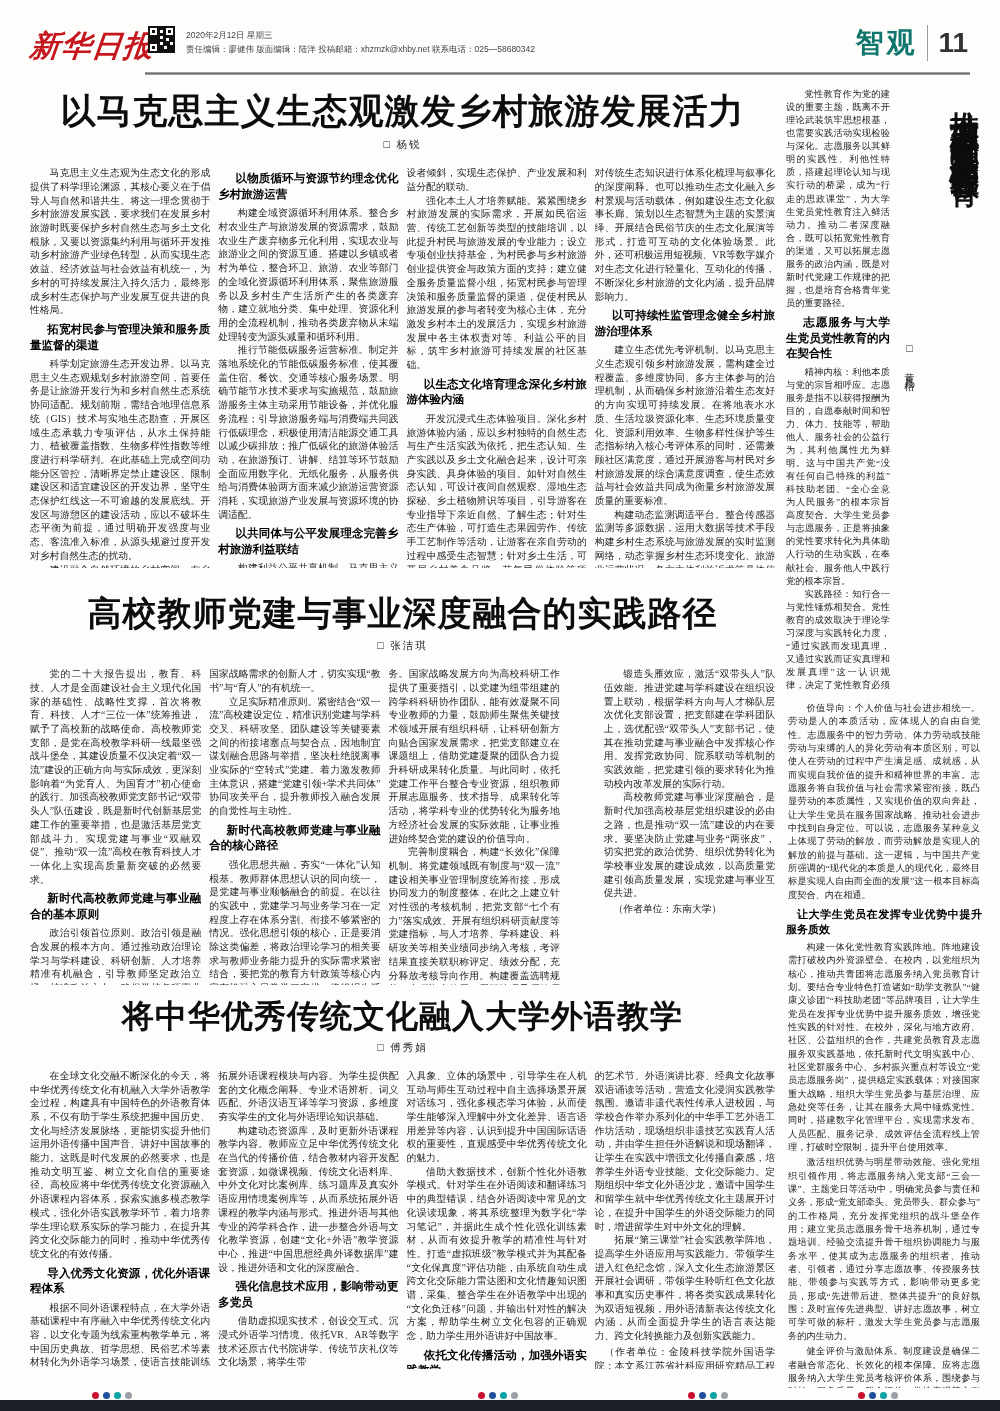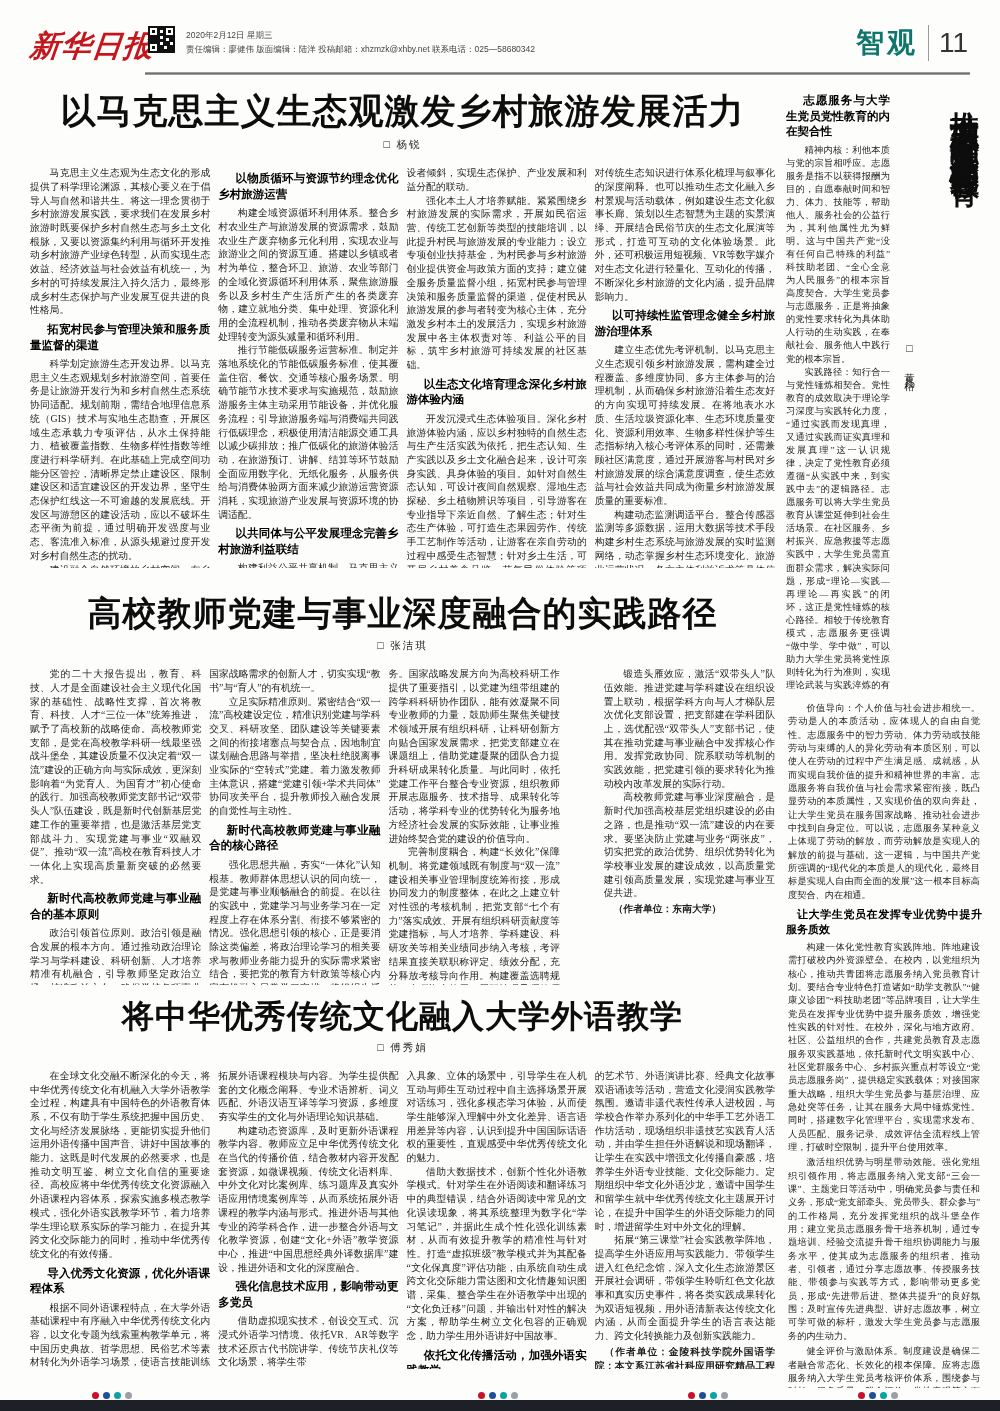--- a/index.html
+++ b/index.html
@@ -8,35 +8,35 @@
   
   .hdr{position:absolute;left:30px;top:24px;right:22px;height:48px;}
   .logo{position:absolute;left:0;top:2px;font-size:30px;font-weight:900;color:#c5161d;
         font-style:italic;letter-spacing:1px;transform:skewX(-6deg);}
   .qr{position:absolute;left:118px;top:2px;width:27px;height:27px;}
   .meta{position:absolute;left:156px;top:4px;font-family:"Liberation Sans","DejaVu Sans",sans-serif;
         font-size:8.5px;color:#444;line-height:1.7;}
   .secbox{position:absolute;right:10px;top:0;display:flex;align-items:center;gap:10px;}
   .secname{font-size:28px;font-weight:900;color:#0f766e;letter-spacing:3px;}
   .secdiv{width:1px;height:36px;background:#9a9a9a;}
-  .secno{font-size:28px;font-weight:400;color:#333;font-family:"Liberation Sans","DejaVu Sans",sans-serif;}
+  .secno{font-size:28px;font-weight:700;color:#333;font-family:"Liberation Sans","DejaVu Sans",sans-serif;}
   .hrule{position:absolute;left:145px;top:72px;width:825px;height:3px;
          background:linear-gradient(#b5b5b5,#6e6e6e,#b5b5b5);}
   
   .art{position:absolute;left:30px;width:745px;}
   .a-title{text-align:center;font-weight:900;color:#0d0d0d;letter-spacing:1px;line-height:1.15;}
   .a-by{text-align:center;font-size:10.5px;color:#222;margin-top:6px;letter-spacing:2px;}
   .cols{display:flex;gap:8px;margin-top:14px;}
   .col{flex:1 1 0;overflow:hidden;text-align:justify;font-size:9.8px;line-height:1.4;color:#232323;}
   .col p{margin:0;}
   .b-p{text-indent:2em;}
   .b-c{text-indent:0;}
   .b-h{font-weight:900;font-size:11.5px;color:#000;margin:5px 0 4px 0 !important;
        text-indent:1.5em;line-height:1.35;}
-  .b-a{font-weight:700;text-indent:1em;margin-top:2px !important;}
+  .b-a{font-weight:400;text-indent:1em;margin-top:2px !important;}
   
   #sidebar{position:absolute;left:786px;top:88px;width:196px;}
   .sb-top{display:flex;height:604px;overflow:hidden;}
   .sb-narrow{width:104px;overflow:hidden;text-align:justify;font-size:9.2px;line-height:1.42;color:#232323;}
   .sb-narrow p{margin:0;}
   .sb-author{width:26px;writing-mode:vertical-rl;font-size:10.5px;letter-spacing:4px;
              padding-top:255px;color:#222;}
   .sb-title{flex:1;writing-mode:vertical-rl;font-size:29px;font-weight:900;color:#0d0d0d;
             letter-spacing:4px;line-height:1.2;text-align:left;}
   .sb-wide{margin-top:8px;height:688px;overflow:hidden;text-align:justify;
@@ -165,20 +165,21 @@
           <p class="b-c">的艺术节、外语演讲比赛、经典文化故事双语诵读等活动，营造文化浸润实践教学氛围。邀请非遗代表性传承人进校园，与学校合作举办系列化的中华手工艺外语工作坊活动，现场组织非遗技艺实践育人活动，并由学生担任外语解说和现场翻译，让学生在实践中增强文化传播自豪感，培养学生外语专业技能、文化交际能力。定期组织中华文化外语沙龙，邀请中国学生和留学生就中华优秀传统文化主题展开讨论，在提升中国学生的外语交际能力的同时，增进留学生对中外文化的理解。</p>
           <p class="b-p">拓展“第三课堂”社会实践教学阵地，提高学生外语应用与实践能力。带领学生进入红色纪念馆，深入文化生态旅游景区开展社会调研，带领学生聆听红色文化故事和真实历史事件，将各类实践成果转化为双语短视频，用外语清新表达传统文化内涵，从而全面提升学生的语言表达能力、跨文化转换能力及创新实践能力。</p>
           <p class="b-a">（作者单位：金陵科技学院外国语学院；本文系江苏省社科应用研究精品工程外语类课题(24SWC-29)阶段性成果）</p>
         </div>
     </div>
   </div>
 
   <div id="sidebar">
     <div class="sb-top">
       <div class="sb-narrow">
+          <p class="b-p">党性教育作为党的建设的重要主题，既离不开理论武装筑牢思想根基，也需要实践活动实现检验与深化。志愿服务以其鲜明的实践性、利他性特质，搭建起理论认知与现实行动的桥梁，成为“行走的思政课堂”，为大学生党员党性教育注入鲜活动力。推动二者深度融合，既可以拓宽党性教育的渠道，又可以拓展志愿服务的政治内涵，既是对新时代党建工作规律的把握，也是培育合格青年党员的重要路径。</p>
           <p class="b-h">志愿服务与大学生党员党性教育的内在契合性</p>
           <p class="b-p">精神内核：利他本质与党的宗旨相呼应。志愿服务是指不以获得报酬为目的，自愿奉献时间和智力、体力、技能等，帮助他人、服务社会的公益行为，其利他属性尤为鲜明。这与中国共产党“没有任何自己特殊的利益”科技助老团、“全心全意为人民服务”的根本宗旨高度契合。大学生党员参与志愿服务，正是将抽象的党性要求转化为具体助人行动的生动实践，在奉献社会、服务他人中践行党的根本宗旨。</p>
           <p class="b-p">实践路径：知行合一与党性锤炼相契合。党性教育的成效取决于理论学习深度与实践转化力度，“通过实践而发现真理，又通过实践而证实真理和发展真理”这一认识规律，决定了党性教育必须遵循“从实践中来，到实践中去”的逻辑路径。志愿服务可以将大学生党员教育从课堂延伸到社会生活场景。在社区服务、乡村振兴、应急救援等志愿实践中，大学生党员需直面群众需求，解决实际问题，形成“理论—实践—再理论—再实践”的闭环，这正是党性锤炼的核心路径。相较于传统教育模式，志愿服务更强调“做中学、学中做”，可以助力大学生党员将党性原则转化为行为准则，实现理论武装与实践淬炼的有机统一，与党性教育“知行合一”的内在要求高度契合。</p>
         </div>
       <div class="sb-author">□ 黄凡榕</div>
       <div class="sb-title">推动志愿服务融入大学生党员党性教育</div>
     </div>
     <div class="sb-wide">
         <p class="b-p">价值导向：个人价值与社会进步相统一。劳动是人的本质活动，应体现人的自由自觉性。志愿服务中的智力劳动、体力劳动或技能劳动与束缚的人的异化劳动有本质区别，可以使人在劳动的过程中产生满足感、成就感，从而实现自我价值的提升和精神世界的丰富。志愿服务将自我价值与社会需求紧密衔接，既凸显劳动的本质属性，又实现价值的双向奔赴，让大学生党员在服务国家战略、推动社会进步中找到自身定位。可以说，志愿服务某种意义上体现了劳动的解放，而劳动解放是实现人的解放的前提与基础。这一逻辑，与中国共产党所强调的“现代化的本质是人的现代化，最终目标是实现人自由而全面的发展”这一根本目标高度契合、内在相通。</p>
         <p class="b-h">让大学生党员在发挥专业优势中提升服务质效</p>

